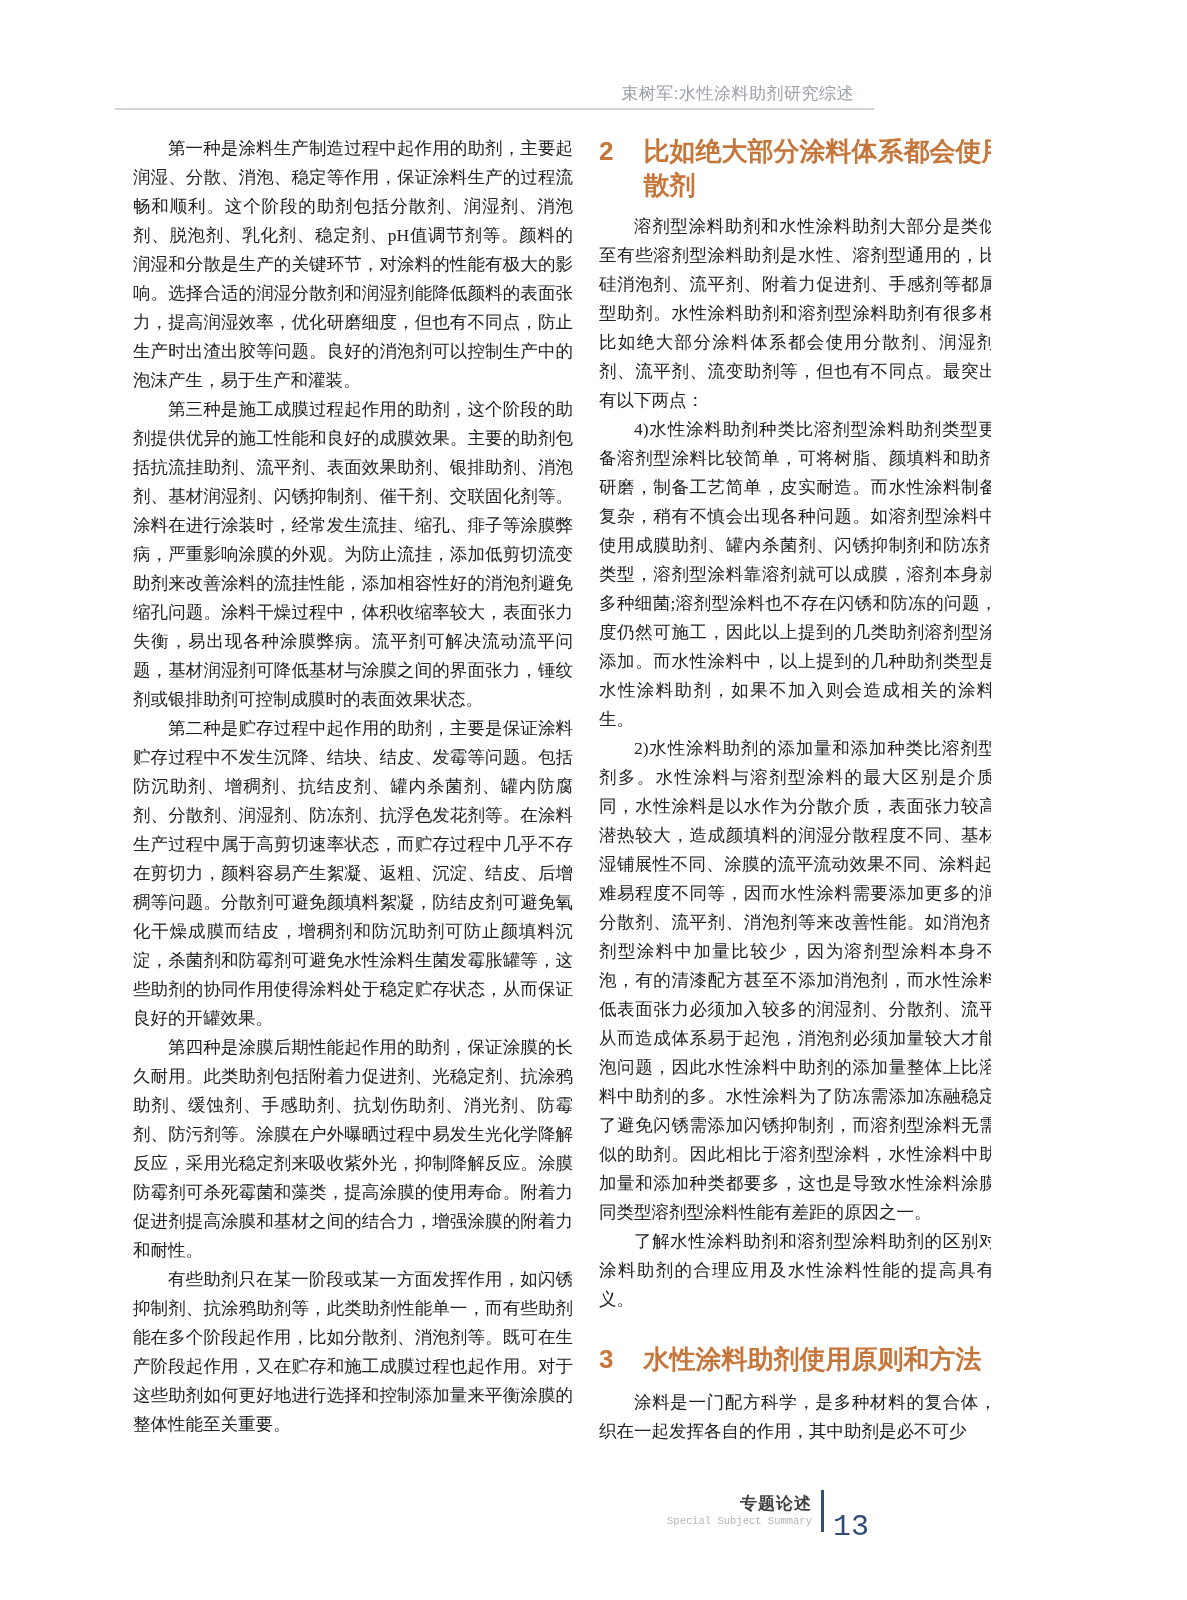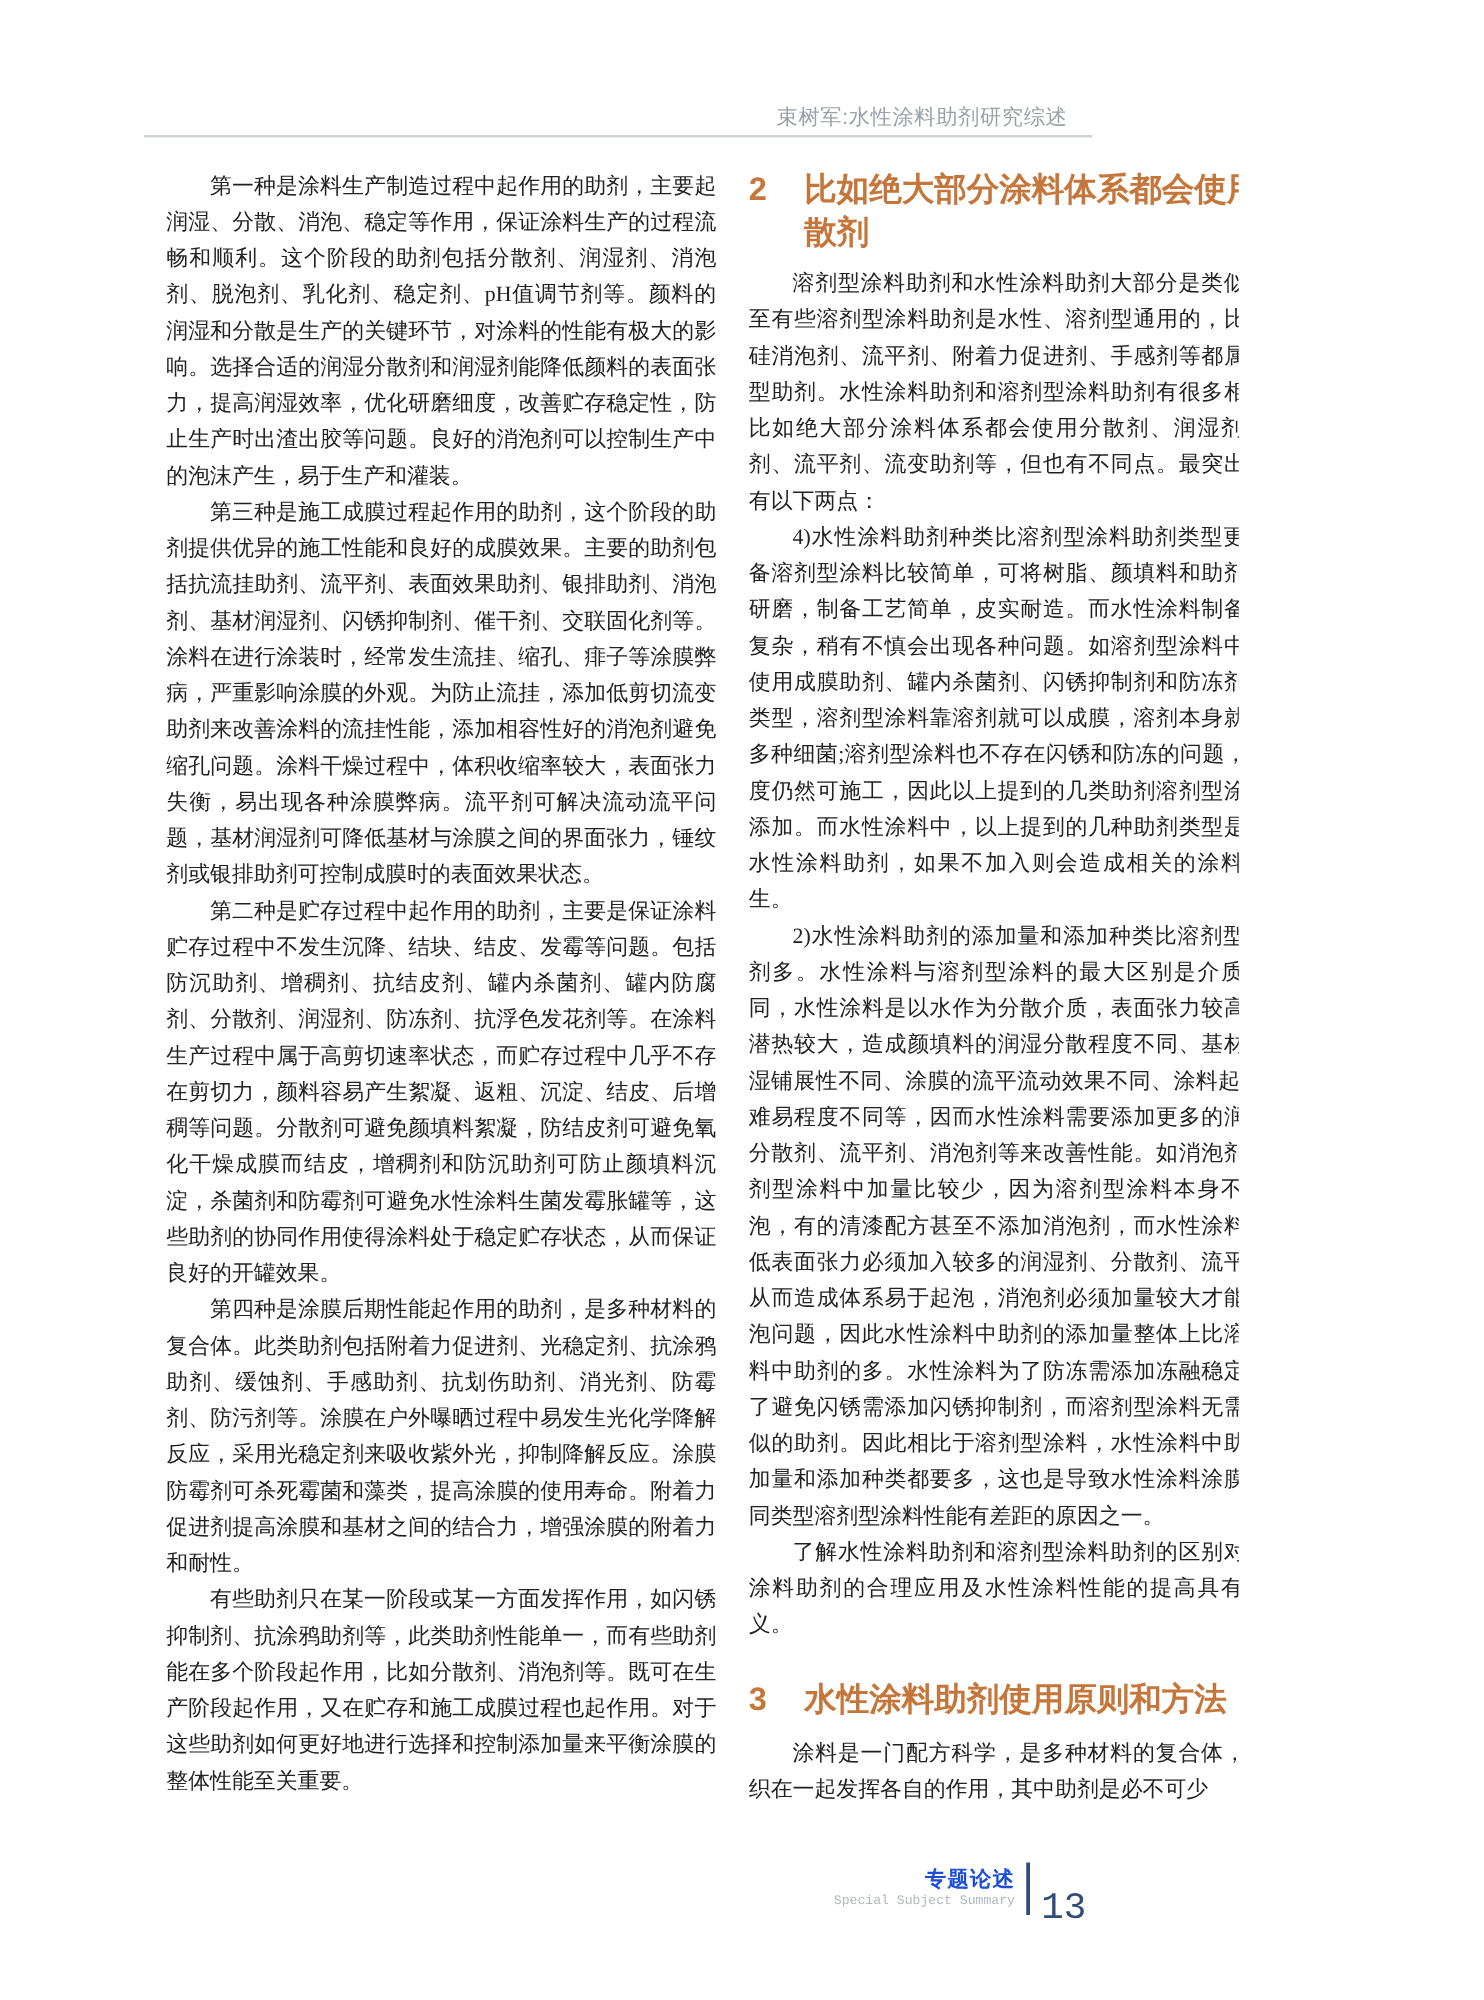--- a/index.html
+++ b/index.html
@@ -84,21 +84,21 @@
   }
   .footer-labels {
     text-align: right;
     margin-right: 9px;
   }
   .footer-cn {
     font-family: "Liberation Sans", "DejaVu Sans", sans-serif;
     font-weight: bold;
     font-size: 17px;
     line-height: 20px;
-    color: #1d4ed8;
+    color: #404040;
     letter-spacing: 1px;
   }
   .footer-en {
     font-family: Liberation Mono, monospace;
     font-size: 10.5px;
     line-height: 14px;
     color: #b2b7bc;
   }
   .footer-divider {
     width: 3px;
@@ -119,24 +119,24 @@
 
 <div class="page">
 
   <header class="running-header">
     <span class="running-title">束树军:水性涂料助剂研究综述</span>
   </header>
 
   <div class="columns">
 
     <div class="col-left">
-      <p class="body-para">第一种是涂料生产制造过程中起作用的助剂，主要起润湿、分散、消泡、稳定等作用，保证涂料生产的过程流畅和顺利。这个阶段的助剂包括分散剂、润湿剂、消泡剂、脱泡剂、乳化剂、稳定剂、pH值调节剂等。颜料的润湿和分散是生产的关键环节，对涂料的性能有极大的影响。选择合适的润湿分散剂和润湿剂能降低颜料的表面张力，提高润湿效率，优化研磨细度，改善贮存稳定性，防止生产时出渣出胶等问题。良好的消泡剂可以控制生产中的泡沫产生，易于生产和灌装。</p>
+      <p class="body-para">第一种是涂料生产制造过程中起作用的助剂，主要起润湿、分散、消泡、稳定等作用，保证涂料生产的过程流畅和顺利。这个阶段的助剂包括分散剂、润湿剂、消泡剂、脱泡剂、乳化剂、稳定剂、pH值调节剂等。颜料的润湿和分散是生产的关键环节，对涂料的性能有极大的影响。选择合适的润湿分散剂和润湿剂能降低颜料的表面张力，提高润湿效率，优化研磨细度，但也有不同点，防止生产时出渣出胶等问题。良好的消泡剂可以控制生产中的泡沫产生，易于生产和灌装。</p>
       <p class="body-para">第三种是施工成膜过程起作用的助剂，这个阶段的助剂提供优异的施工性能和良好的成膜效果。主要的助剂包括抗流挂助剂、流平剂、表面效果助剂、银排助剂、消泡剂、基材润湿剂、闪锈抑制剂、催干剂、交联固化剂等。涂料在进行涂装时，经常发生流挂、缩孔、痱子等涂膜弊病，严重影响涂膜的外观。为防止流挂，添加低剪切流变助剂来改善涂料的流挂性能，添加相容性好的消泡剂避免缩孔问题。涂料干燥过程中，体积收缩率较大，表面张力失衡，易出现各种涂膜弊病。流平剂可解决流动流平问题，基材润湿剂可降低基材与涂膜之间的界面张力，锤纹剂或银排助剂可控制成膜时的表面效果状态。</p>
       <p class="body-para">第二种是贮存过程中起作用的助剂，主要是保证涂料贮存过程中不发生沉降、结块、结皮、发霉等问题。包括防沉助剂、增稠剂、抗结皮剂、罐内杀菌剂、罐内防腐剂、分散剂、润湿剂、防冻剂、抗浮色发花剂等。在涂料生产过程中属于高剪切速率状态，而贮存过程中几乎不存在剪切力，颜料容易产生絮凝、返粗、沉淀、结皮、后增稠等问题。分散剂可避免颜填料絮凝，防结皮剂可避免氧化干燥成膜而结皮，增稠剂和防沉助剂可防止颜填料沉淀，杀菌剂和防霉剂可避免水性涂料生菌发霉胀罐等，这些助剂的协同作用使得涂料处于稳定贮存状态，从而保证良好的开罐效果。</p>
-      <p class="body-para">第四种是涂膜后期性能起作用的助剂，是多种材料的复合体。此类助剂包括附着力促进剂、光稳定剂、抗涂鸦助剂、缓蚀剂、手感助剂、抗划伤助剂、消光剂、防霉剂、防污剂等。涂膜在户外曝晒过程中易发生光化学降解反应，采用光稳定剂来吸收紫外光，抑制降解反应。涂膜防霉剂可杀死霉菌和藻类，提高涂膜的使用寿命。附着力促进剂提高涂膜和基材之间的结合力，增强涂膜的附着力和耐性。</p>
+      <p class="body-para">第四种是涂膜后期性能起作用的助剂，保证涂膜的长久耐用。此类助剂包括附着力促进剂、光稳定剂、抗涂鸦助剂、缓蚀剂、手感助剂、抗划伤助剂、消光剂、防霉剂、防污剂等。涂膜在户外曝晒过程中易发生光化学降解反应，采用光稳定剂来吸收紫外光，抑制降解反应。涂膜防霉剂可杀死霉菌和藻类，提高涂膜的使用寿命。附着力促进剂提高涂膜和基材之间的结合力，增强涂膜的附着力和耐性。</p>
       <p class="body-para">有些助剂只在某一阶段或某一方面发挥作用，如闪锈抑制剂、抗涂鸦助剂等，此类助剂性能单一，而有些助剂能在多个阶段起作用，比如分散剂、消泡剂等。既可在生产阶段起作用，又在贮存和施工成膜过程也起作用。对于这些助剂如何更好地进行选择和控制添加量来平衡涂膜的整体性能至关重要。</p>
     </div>
 
     <div class="col-right">
 
       <h2 class="section-heading">
         <span class="sec-num">2</span>
         <span class="sec-title">比如绝大部分涂料体系都会使用分散剂</span>
       </h2>
 

